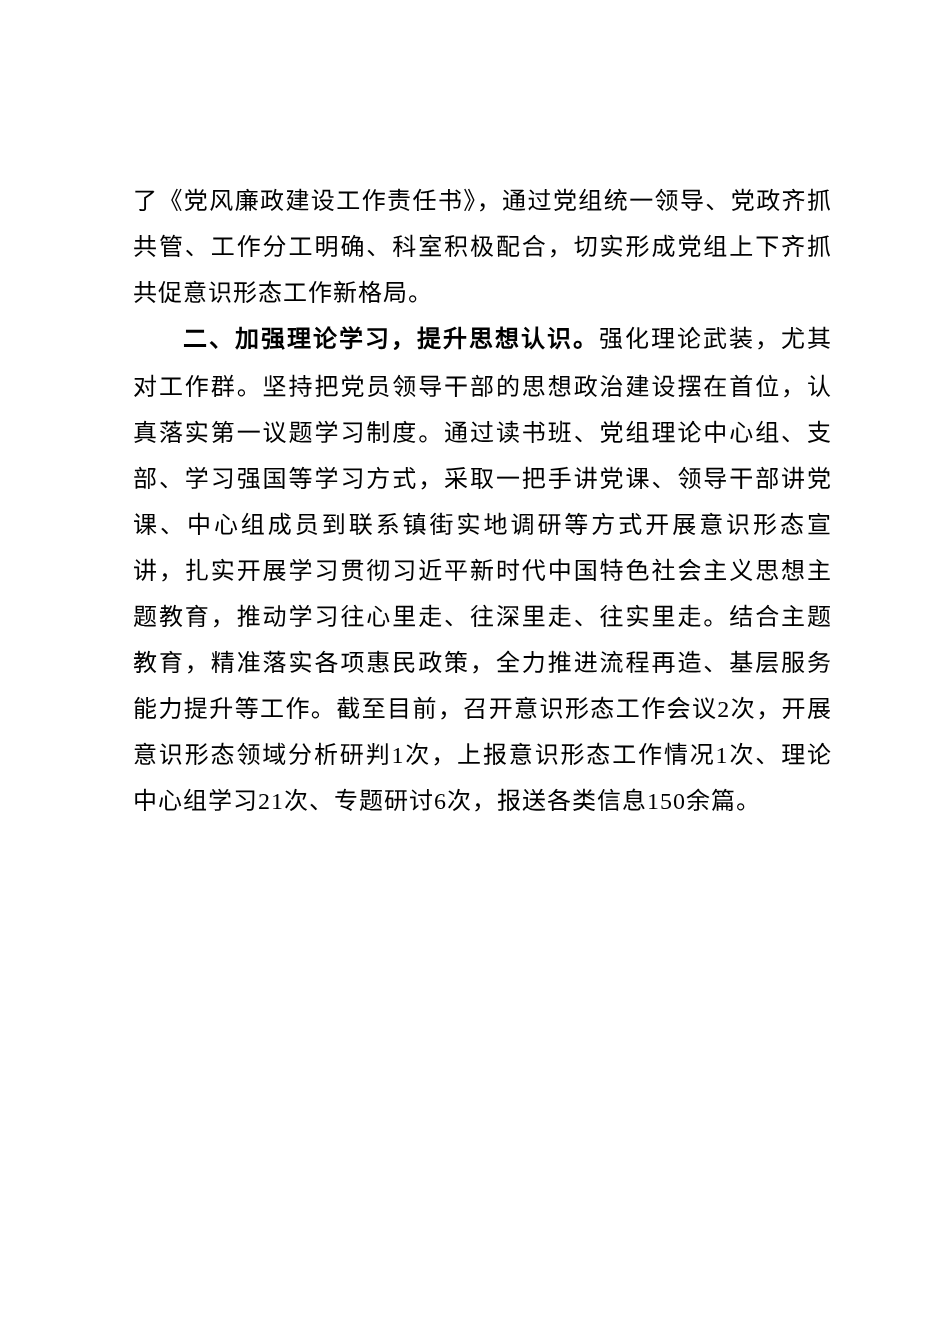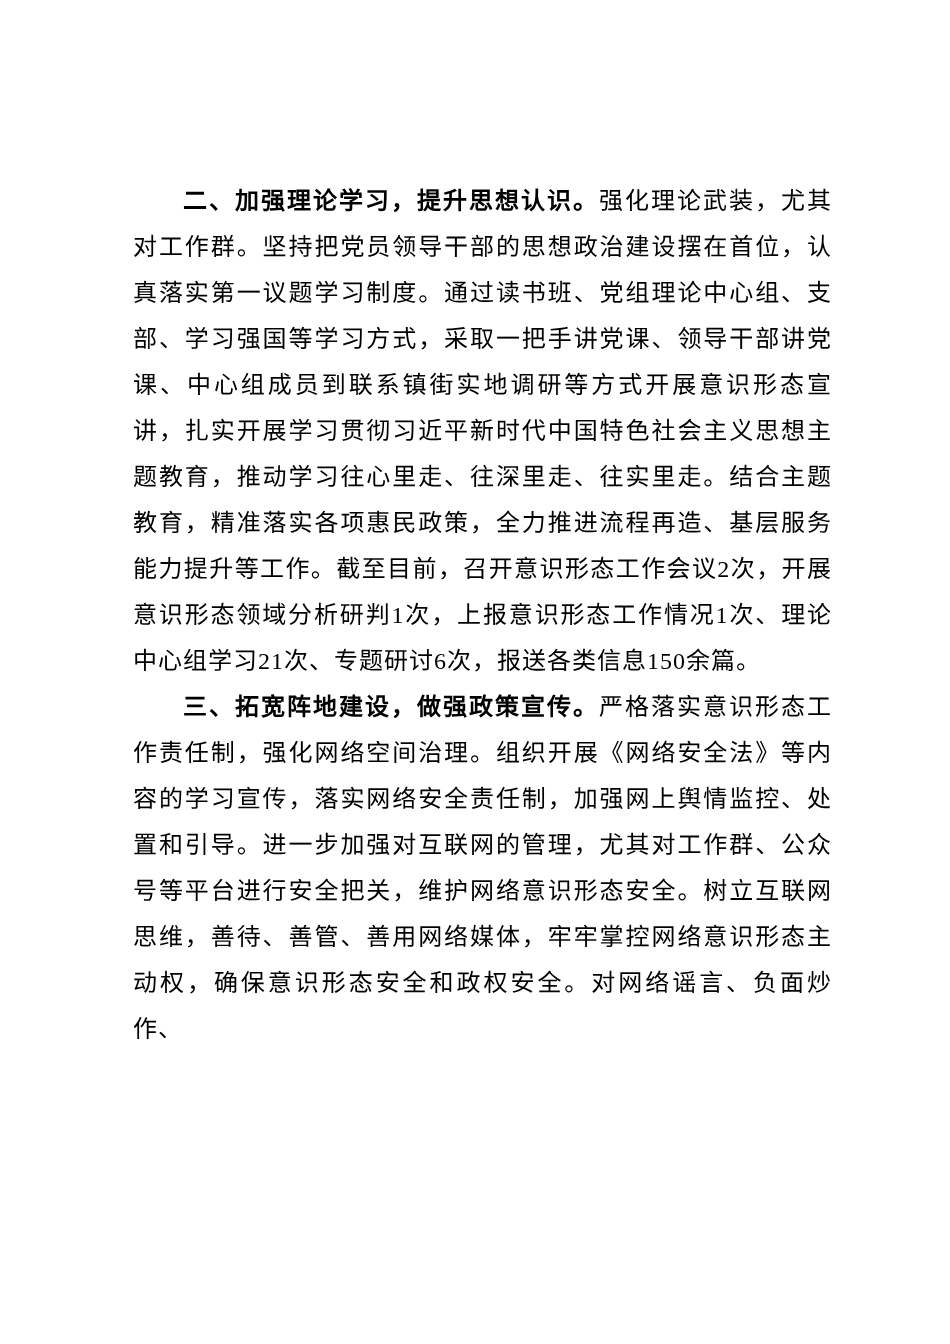--- a/index.html
+++ b/index.html
@@ -29,26 +29,26 @@
     text-align: justify;
     text-justify: inter-ideograph;
     word-break: break-all;
     color: #000000;
   }
   .para.indent {
     text-indent: 50px;
   }
   .para-heading {
     font-weight: bold;
-    font-family: Liberation Serif, serif;
+    font-family: Liberation Mono, monospace;
   }
 </style>
 </head>
 <body>
 
 <div class="page">
 
+  <p class="para"><span>了《党风廉政建设工作责任书》，通过党组统一领导、党政齐抓共管、工作分工明确、科室积极配合，切实形成党组上下齐抓共促意识形态工作新格局。</span></p>
 
   <p class="para indent"><span class="para-heading">二、加强理论学习，提升思想认识。</span><span>强化理论武装，尤其对工作群。坚持把党员领导干部的思想政治建设摆在首位，认真落实第一议题学习制度。通过读书班、党组理论中心组、支部、学习强国等学习方式，采取一把手讲党课、领导干部讲党课、中心组成员到联系镇街实地调研等方式开展意识形态宣讲，扎实开展学习贯彻习近平新时代中国特色社会主义思想主题教育，推动学习往心里走、往深里走、往实里走。结合主题教育，精准落实各项惠民政策，全力推进流程再造、基层服务能力提升等工作。截至目前，召开意识形态工作会议2次，开展意识形态领域分析研判1次，上报意识形态工作情况1次、理论中心组学习21次、专题研讨6次，报送各类信息150余篇。</span></p>
 
-  <p class="para indent"><span class="para-heading">三、拓宽阵地建设，做强政策宣传。</span><span>严格落实意识形态工作责任制，强化网络空间治理。组织开展《网络安全法》等内容的学习宣传，落实网络安全责任制，加强网上舆情监控、处置和引导。进一步加强对互联网的管理，尤其对工作群、公众号等平台进行安全把关，维护网络意识形态安全。树立互联网思维，善待、善管、善用网络媒体，牢牢掌控网络意识形态主动权，确保意识形态安全和政权安全。对网络谣言、负面炒作、</span></p>
 
 </div>
 
 </body></html>

